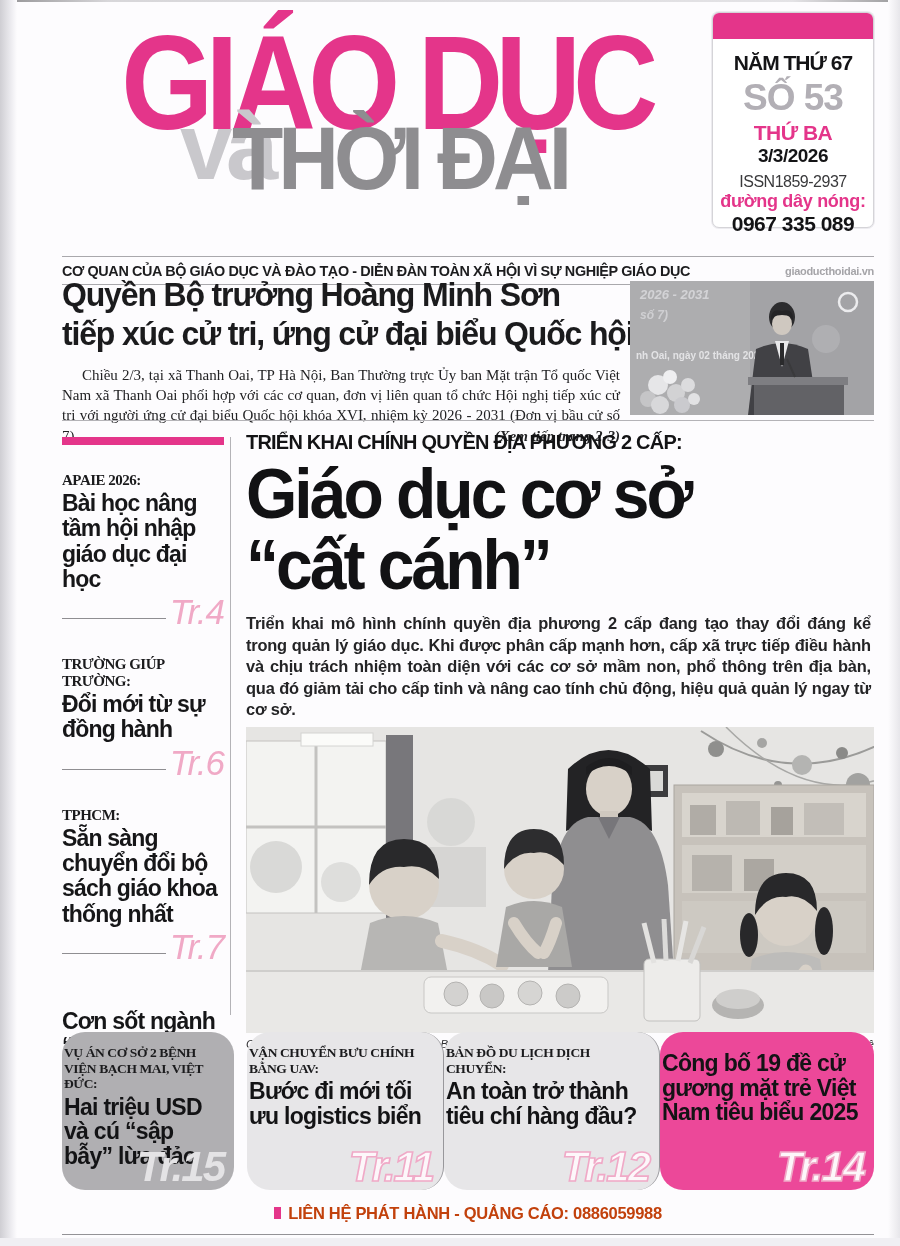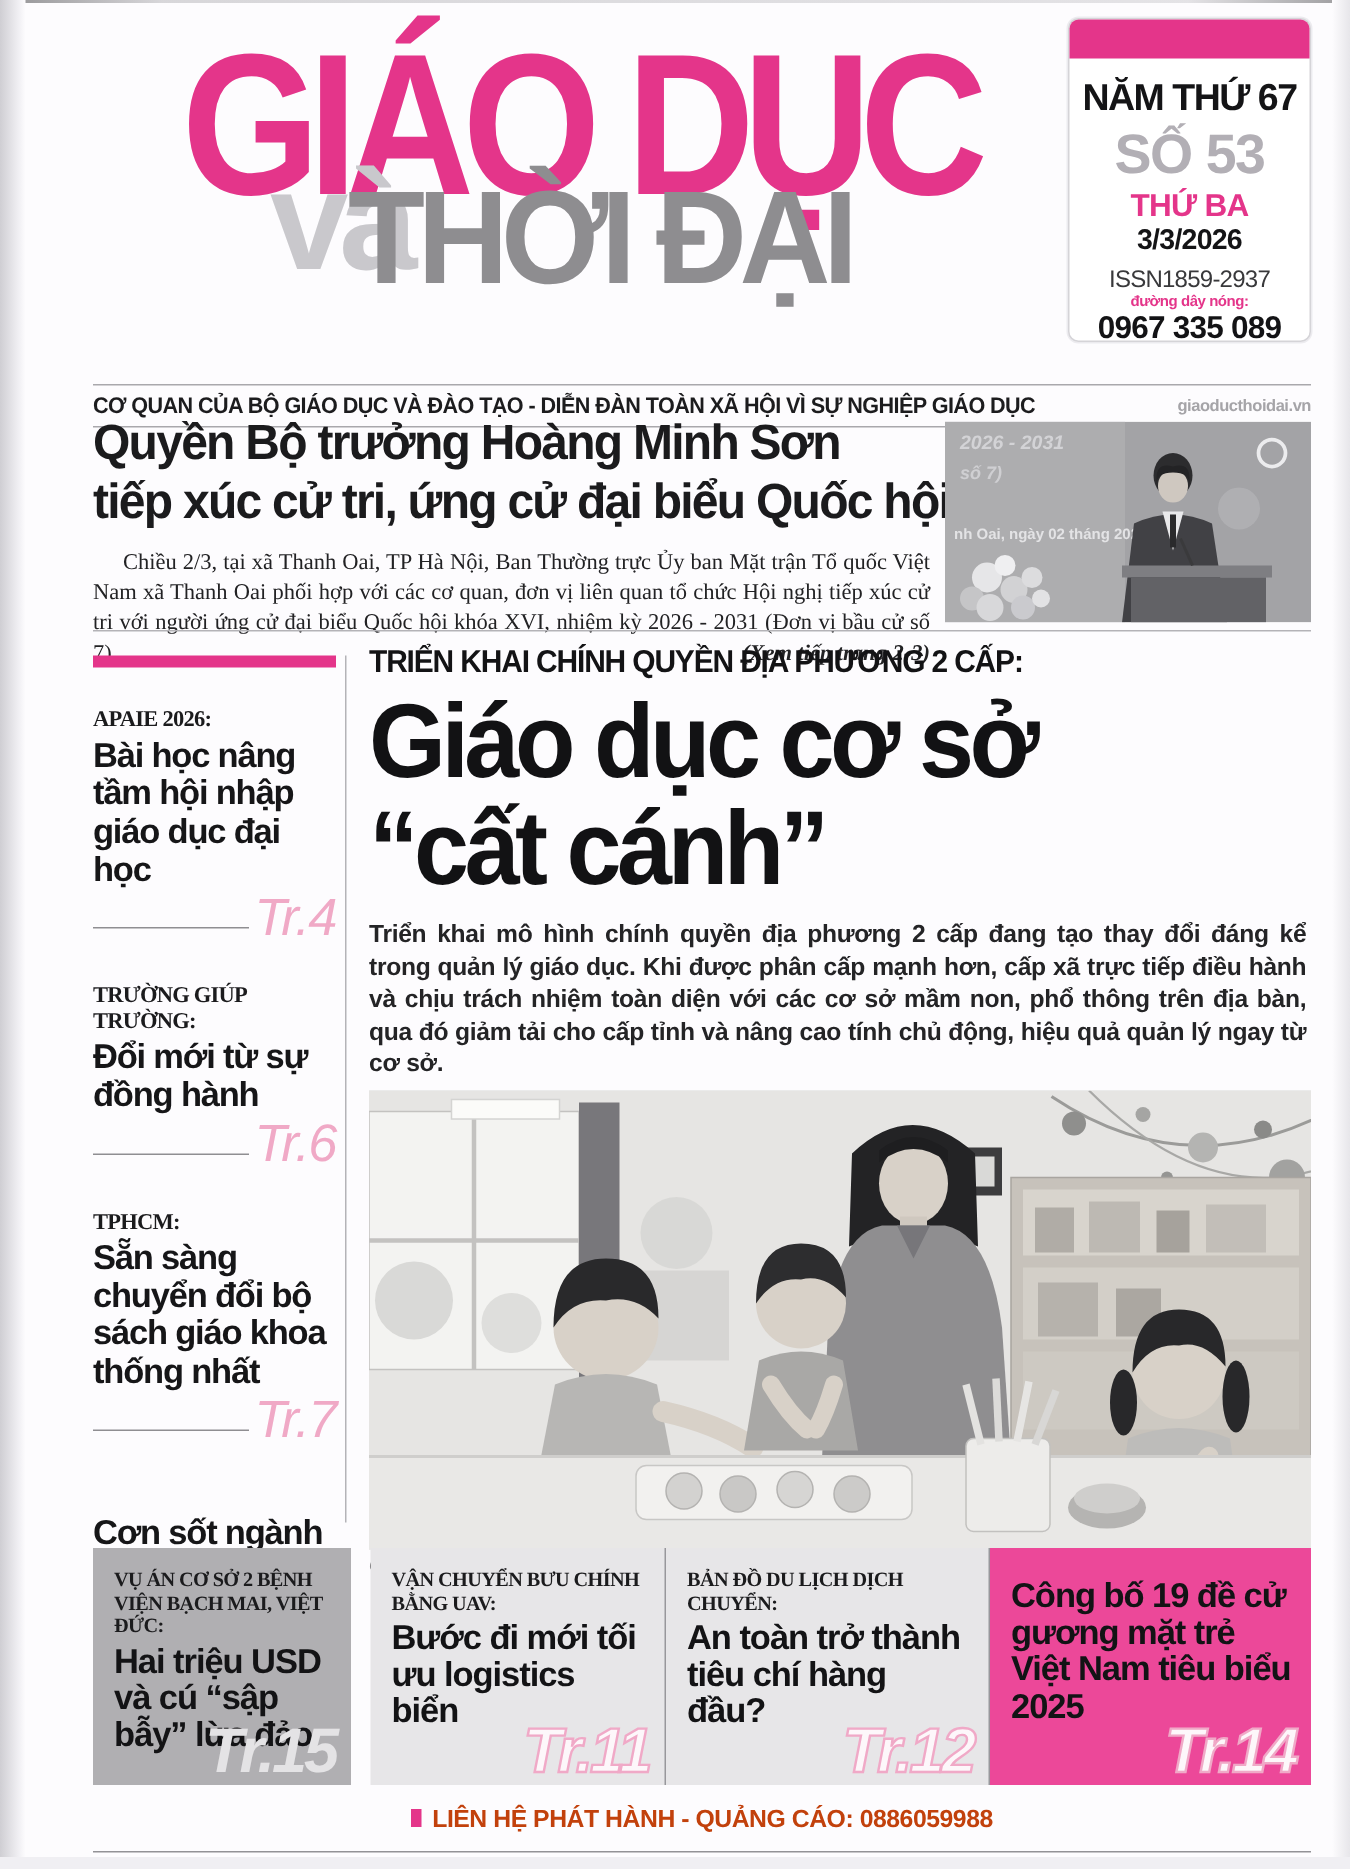--- a/index.html
+++ b/index.html
@@ -30,26 +30,26 @@
     letter-spacing:-6px;color:#c9c8cc;z-index:0;line-height:1;}
   .mast-thoidai{position:absolute;left:170px;top:0;font-size:84px;font-weight:bold;
     letter-spacing:-5px;color:#8e8d90;z-index:1;line-height:1;transform:scaleY(1.05);
     transform-origin:left top;white-space:nowrap;}
 
   
   .issuebox{position:absolute;left:712px;top:12px;width:160px;height:214px;
     background:#fff;border:1px solid #d5d4d8;border-radius:7px;text-align:center;
     box-shadow:0 0 0 1px #ecebef;}
   .issuebox .bar{height:26px;background:var(--pink);border-radius:6px 6px 0 0;}
-  .ib-year{margin-top:12px;font-size:25px;font-weight:bold;letter-spacing:-1px;color:#141416;}
+  .ib-year{margin-top:12px;font-size:21px;font-weight:bold;letter-spacing:-1px;color:#141416;}
   .ib-no{margin-top:2px;font-size:37px;font-weight:bold;letter-spacing:-1px;color:#b2afb5;}
   .ib-day{margin-top:2px;font-size:21px;font-weight:bold;color:var(--pink);letter-spacing:-.5px;}
   .ib-date{font-size:19px;font-weight:bold;color:#141416;letter-spacing:-.5px;}
   .ib-issn{margin-top:6px;font-size:16px;color:#39393b;letter-spacing:-.5px;}
-  .ib-hotline{font-size:10px;font-weight:bold;color:var(--pink);letter-spacing:-.3px;}
+  .ib-hotline{font-size:18px;font-weight:bold;color:var(--pink);letter-spacing:-.3px;}
   .ib-phone{font-size:21px;font-weight:bold;color:#131315;letter-spacing:-.5px;}
 
   
   .tagline{position:absolute;left:62px;right:26px;top:256px;height:27px;
     border-top:1px solid #a9a8ac;border-bottom:1px solid #a9a8ac;
     display:flex;align-items:center;justify-content:space-between;}
   .tagline .tl-text{font-size:15px;font-weight:bold;color:#1c1c1e;letter-spacing:-.4px;
     transform:scaleX(.96);transform-origin:left center;white-space:nowrap;}
   .tagline .tl-site{font-size:11px;font-weight:bold;color:#a5a4a8;letter-spacing:-.3px;}
 
@@ -88,21 +88,21 @@
   .ms-lede{margin-top:18px;font-size:16.5px;font-weight:bold;line-height:1.3;
     color:#242426;text-align:justify;letter-spacing:-.2px;transform:scaleX(.995);
     transform-origin:left top;}
   .ms-see{font-size:15px;font-style:italic;font-weight:bold;color:#242426;text-align:right;}
   .ms-photo{margin-top:6px;width:628px;height:306px;overflow:hidden;background:#dcdbd9;}
   .ms-caprow{display:flex;justify-content:space-between;margin-top:5px;
     font-size:11.5px;font-style:italic;color:#2e2e30;}
 
   
   .teasers{position:absolute;left:62px;top:1032px;right:26px;height:158px;display:flex;}
-  .tz{position:relative;padding:13px 12px 0 14px;box-sizing:border-box;}
+  .tz{position:relative;padding:13px 12px 0 2px;box-sizing:border-box;border-radius:23px;}
   .tz-kicker{font-family:"Liberation Serif",serif;font-size:13.5px;font-weight:bold;
     line-height:1.15;color:#1b1b1d;letter-spacing:-.4px;}
   .tz-head{font-size:23px;font-weight:bold;line-height:1.07;letter-spacing:-.7px;
     color:#131315;margin-top:3px;}
   .tz-page{position:absolute;right:10px;bottom:2px;font-size:42px;font-weight:bold;
     font-style:italic;letter-spacing:-2px;line-height:1;}
   .tz1{width:172px;background:#b0afb2;}
   .tz1 .tz-page{color:#e4e3e5;}
   .tz-gap{width:13px;background:transparent;}
   .tz2{width:197px;background:#e7e6e8;border-right:1px solid #98979b;}

